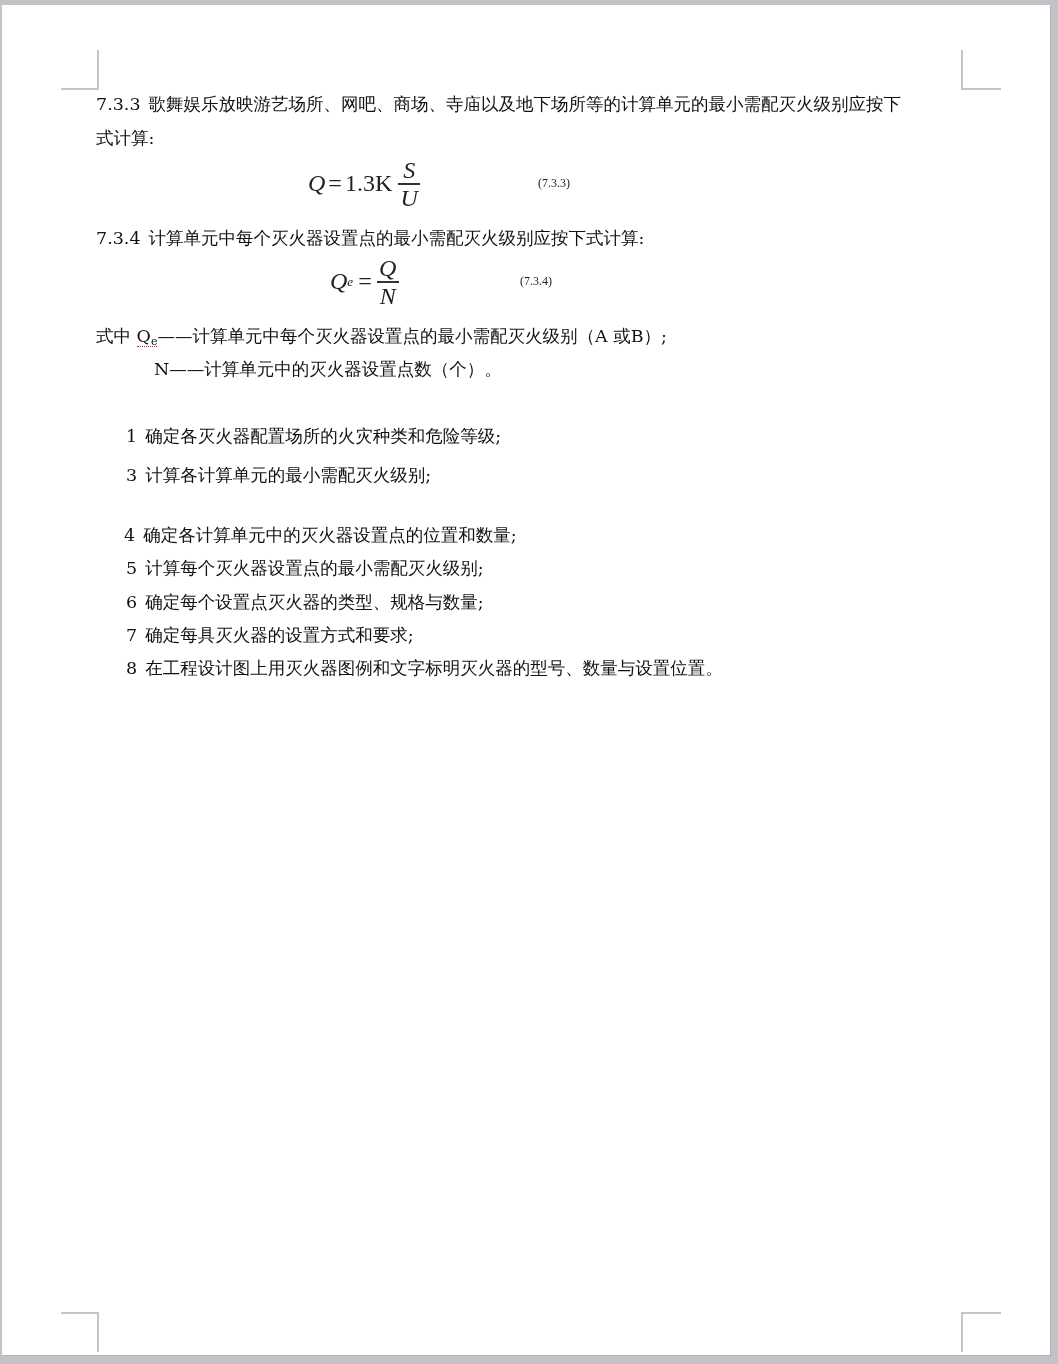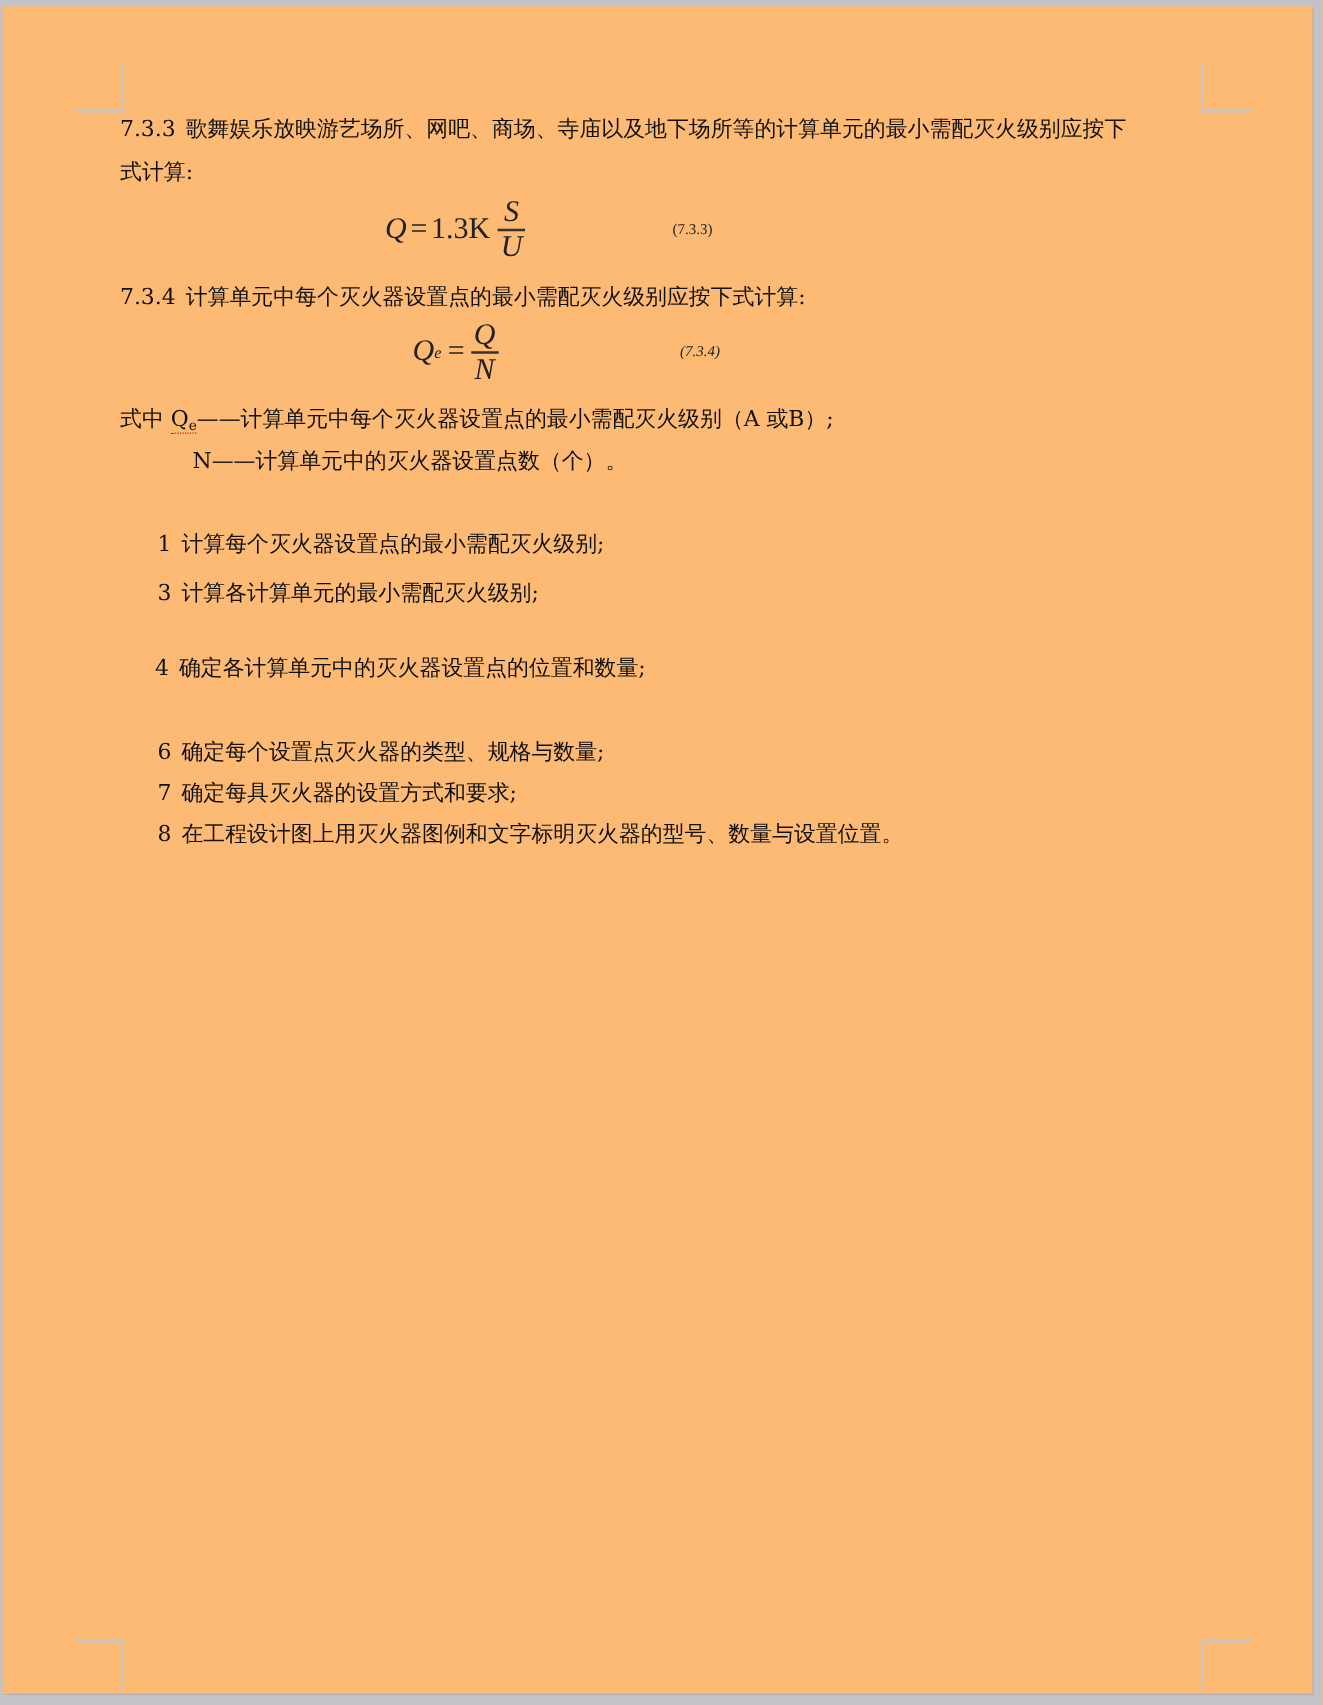--- a/index.html
+++ b/index.html
@@ -6,21 +6,21 @@
     body {
       width: 1058px; height: 1364px;
       background: #c3c3c7;
       position: relative; overflow: hidden;
       font-family: "DejaVu Serif", "Liberation Serif", serif;
       color: #111;
     }
     .page {
       position: absolute; left: 2px; top: 5px;
       width: 1048px; height: 1350px;
-      background: #fdba74;
+      background: #ffffff;
       box-shadow: 1px 1px 0 #b0b0b6;
     }
     .crop { position: absolute; border-color: #c6c6c6; border-style: solid; border-width: 0; }
     .crop.tl { left: 59px; top: 45px; width: 36px; height: 38px; border-right-width: 2px; border-bottom-width: 2px; }
     .crop.tr { left: 959px; top: 45px; width: 38px; height: 38px; border-left-width: 2px; border-bottom-width: 2px; }
     .crop.bl { left: 59px; top: 1307px; width: 36px; height: 38px; border-right-width: 2px; border-top-width: 2px; }
     .crop.br { left: 959px; top: 1307px; width: 38px; height: 38px; border-left-width: 2px; border-top-width: 2px; }
 
     .line {
       position: absolute; white-space: nowrap;
@@ -83,39 +83,42 @@
   <div class="formula" style="left:328px; top:250px;">
     <i>Q</i>
       <sub class="e">e</sub>
     <span style="margin:0 5px;">=</span>
     <span class="frac" style="margin-left:0;">
       <span class="top">Q</span>
       <span class="bar"></span>
       <span class="bot">N</span>
     </span>
   </div>
-  <div class="eqno" style="left:542px; top:269px;font-style:italic;">(7.3.4)</div>
+  <div class="eqno" style="left:518px; top:269px;">(7.3.4)</div>
 
   <div class="line" style="left:152px; top:352px;">
     <span>N</span><span>——</span><span>计算单元中的灭火器设置点数（个）。</span>
   </div>
   <div class="line" style="left:94px; top:319px;">
     <span>式中</span>
     <span class="qe-small squiggle"><span>Q</span><sub>e</sub></span><span>——</span><span>计算单元中每个灭火器设置点的最小需配灭火级别（A 或B）;</span>
   </div>
 
 
   <div class="line" style="left:124px; top:419px;">
-    <span class="num">1</span><span>计算每个灭火器设置点的最小需配灭火级别;</span>
+    <span class="num">1</span><span>确定各灭火器配置场所的火灾种类和危险等级;</span>
   </div>
   <div class="line" style="left:124px; top:458px;">
     <span class="num">3</span><span>计算各计算单元的最小需配灭火级别;</span>
   </div>
   <div class="line" style="left:122px; top:518px;text-align:right;">
     <span class="num">4</span><span>确定各计算单元中的灭火器设置点的位置和数量;</span>
+  </div>
+  <div class="line" style="left:124px; top:551px;">
+    <span class="num">5</span><span>计算每个灭火器设置点的最小需配灭火级别;</span>
   </div>
   <div class="line" style="left:124px; top:585px;">
     <span class="num">6</span><span>确定每个设置点灭火器的类型、规格与数量;</span>
   </div>
   <div class="line" style="left:124px; top:618px;">
     <span class="num">7</span><span>确定每具灭火器的设置方式和要求;</span>
   </div>
   <div class="line" style="left:124px; top:651px;">
     <span class="num">8</span><span>在工程设计图上用灭火器图例和文字标明灭火器的型号、数量与设置位置。</span>
   </div>

